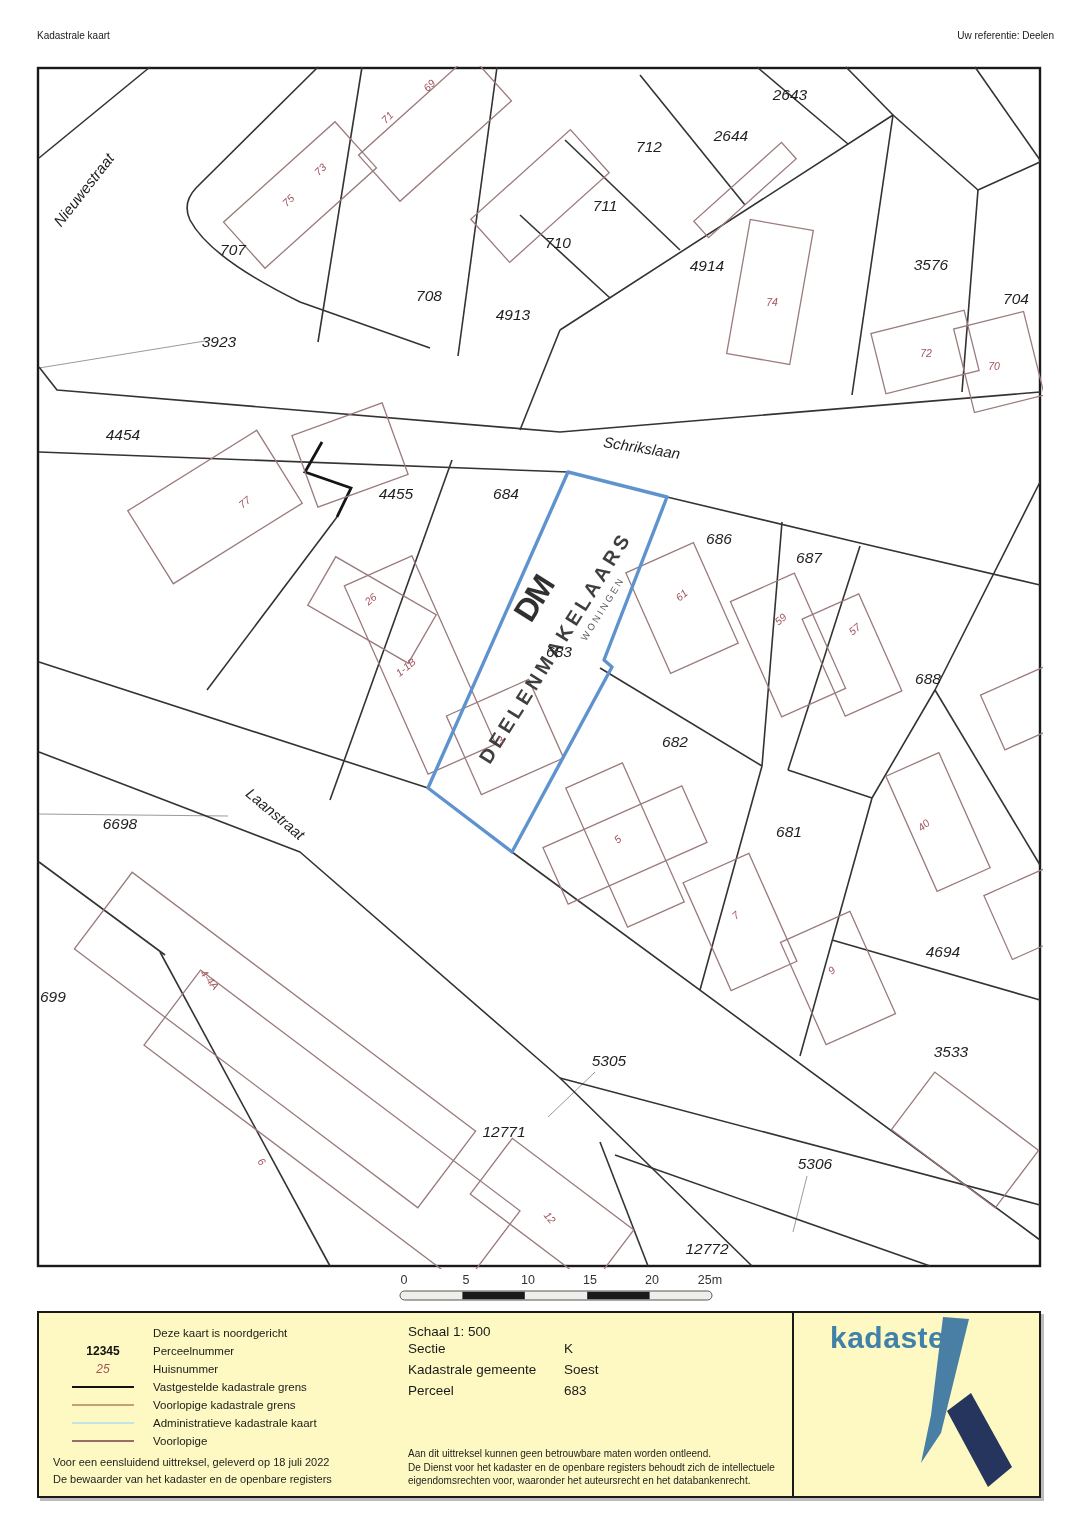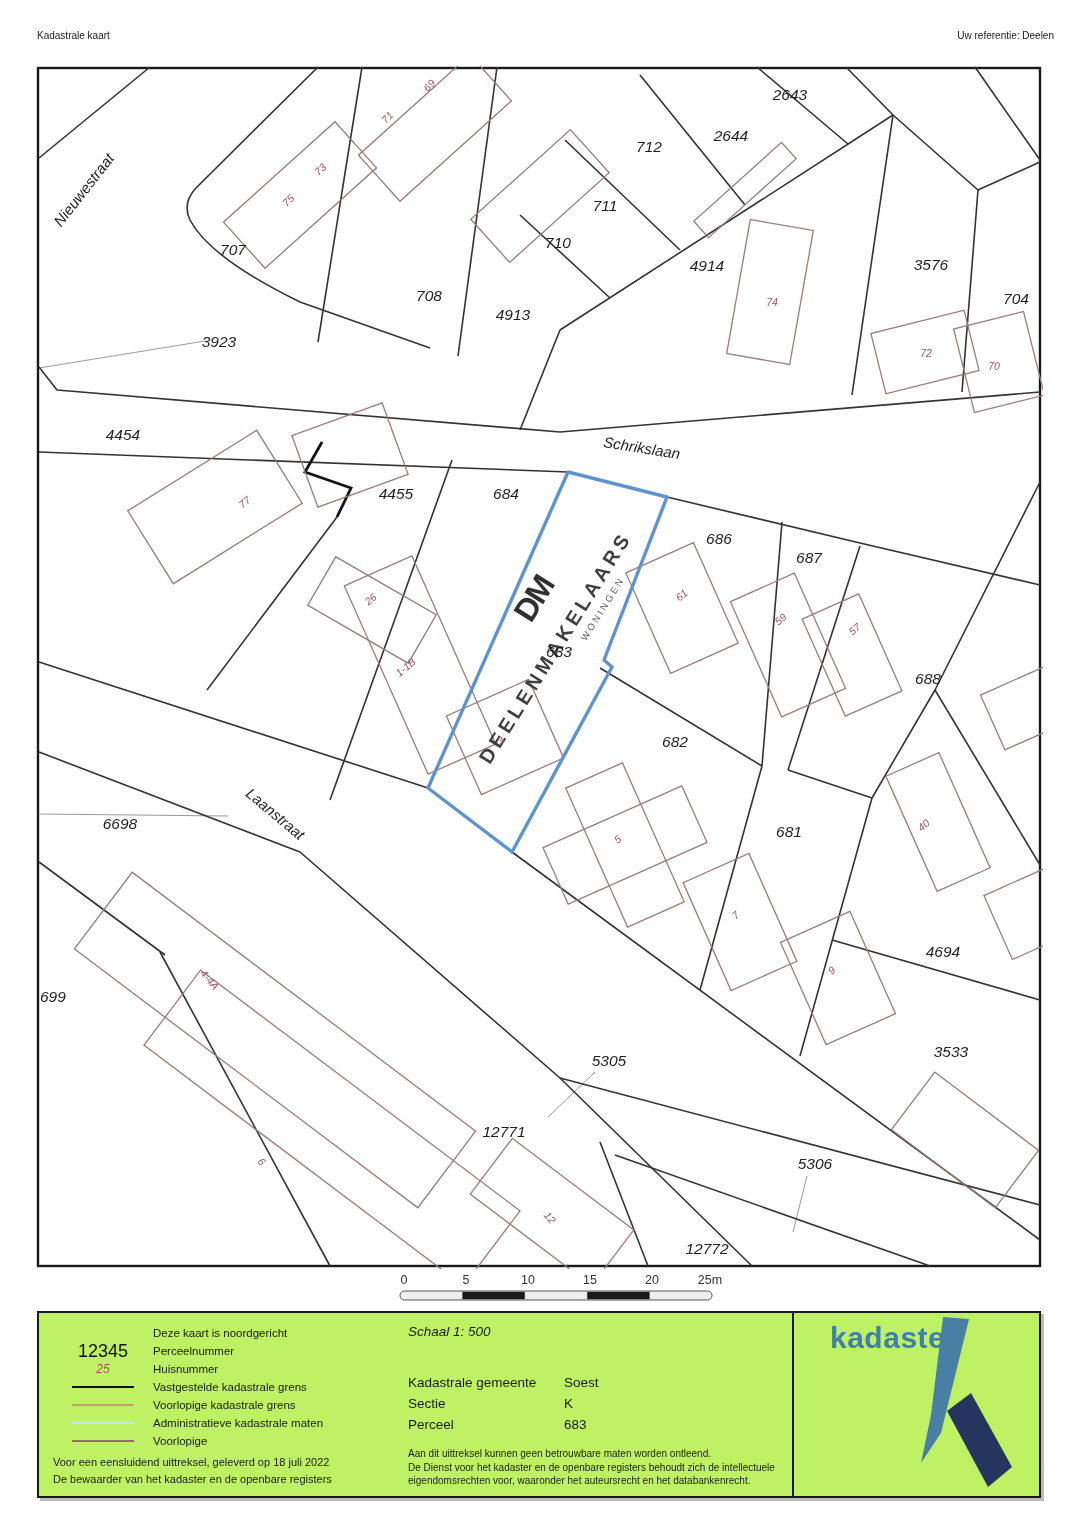--- a/index.html
+++ b/index.html
@@ -10,36 +10,36 @@
   .hdr-right{right:26px;}
   svg text{font-family:"Liberation Sans",sans-serif;}
   .plabel{font-size:15.5px;font-style:italic;fill:#1f1f1f;}
   .slabel{font-size:15px;font-style:italic;fill:#1f1f1f;}
   .hnum{font-size:10.5px;font-style:italic;fill:#a3505c;}
   .wm-main{font-size:20px;font-weight:bold;letter-spacing:4px;fill:#2f2f2f;}
   .wm-sub{font-size:9.5px;letter-spacing:2.5px;fill:#4a4a4a;}
   .wm-logo{font-size:32px;font-weight:800;fill:#1f1f1f;letter-spacing:-2px;}
   .sbtick{font-size:12.5px;fill:#333;}
   .bottom-box{position:absolute;left:37px;top:1311px;width:1004px;height:187px;
-    border:2px solid #1a1a1a;background:#bef264;box-shadow:3px 3px 0 #bcbcbc;
+    border:2px solid #1a1a1a;background:#fef9c3;box-shadow:3px 3px 0 #bcbcbc;
     display:flex;box-sizing:border-box;}
   .legend{width:335px;position:relative;padding:11px 0 0 14px;box-sizing:border-box;flex-shrink:0;}
   .lrow{display:flex;align-items:center;height:18px;font-size:11.5px;}
   .lsym{width:100px;display:flex;justify-content:center;align-items:center;flex-shrink:0;}
-  .sample-perceel{font-weight:normal;font-size:18px;color:#111;}
+  .sample-perceel{font-weight:bold;font-size:12px;color:#111;}
   .sample-huis{color:#a3505c;font-size:12px;font-style:italic;}
   .lline{width:62px;height:0;}
   .lline.black{border-top:2.5px solid #111;}
   .lline.tan{border-top:2px solid #c0a470;}
   .lline.cyan{border-top:2px solid #c2e6e4;}
   .lline.maroon{border-top:2.5px solid #9b6b6b;}
   .legend-footer{position:absolute;left:14px;bottom:9px;font-size:11px;line-height:1.5;color:#1d1d1d;}
   .info{width:418px;position:relative;padding:11px 0 0 34px;box-sizing:border-box;
     font-size:13.5px;flex-shrink:0;}
-  .schaal{margin-bottom:34px;font-style:italic;}
+  .schaal{}
   .irow{display:flex;line-height:1.55;}
   .ikey{width:156px;flex-shrink:0;}
   .disclaimer{position:absolute;left:34px;bottom:9px;right:6px;font-size:10px;
     line-height:1.32;color:#1d1d1d;}
   .divider{width:2px;background:#1a1a1a;flex-shrink:0;}
   .logo-sec{flex:1;position:relative;}
   .logo-text{position:absolute;left:36px;top:8px;font-size:30px;font-weight:600;
     color:#3f81aa;letter-spacing:0.5px;}
   .logo-mark{position:absolute;right:22px;top:4px;}
 </style>
@@ -238,43 +238,43 @@
       <div class="lrow">
         <span class="lsym">
             <span class="lline tan"></span>
           </span>
         <span>Voorlopige kadastrale grens</span>
       </div>
       <div class="lrow">
         <span class="lsym">
             <span class="lline cyan"></span>
           </span>
-        <span>Administratieve kadastrale maten</span>
+        <span>Administratieve kadastrale kaart</span>
       </div>
       <div class="lrow">
         <span class="lsym">
             <span class="lline maroon"></span>
           </span>
         <span>Voorlopige</span>
       </div>
       <div class="legend-footer">
         <div>Voor een eensluidend uittreksel, geleverd op 18 juli 2022</div>
         <div>De bewaarder van het kadaster en de openbare registers</div>
       </div>
     </div>
 
     <div class="info">
       <div class="schaal">Schaal 1: 500</div>
       <div class="irow">
+        <span class="ikey">Sectie</span>
+        <span class="ival">K</span>
+      </div>
+      <div class="irow">
         <span class="ikey">Kadastrale gemeente</span>
         <span class="ival">Soest</span>
-      </div>
-      <div class="irow">
-        <span class="ikey">Sectie</span>
-        <span class="ival">K</span>
       </div>
       <div class="irow">
         <span class="ikey">Perceel</span>
         <span class="ival">683</span>
       </div>
       <div class="disclaimer">
         <div>Aan dit uittreksel kunnen geen betrouwbare maten worden ontleend.</div>
         <div>De Dienst voor het kadaster en de openbare registers behoudt zich de intellectuele</div>
         <div>eigendomsrechten voor, waaronder het auteursrecht en het databankenrecht.</div>
       </div>

